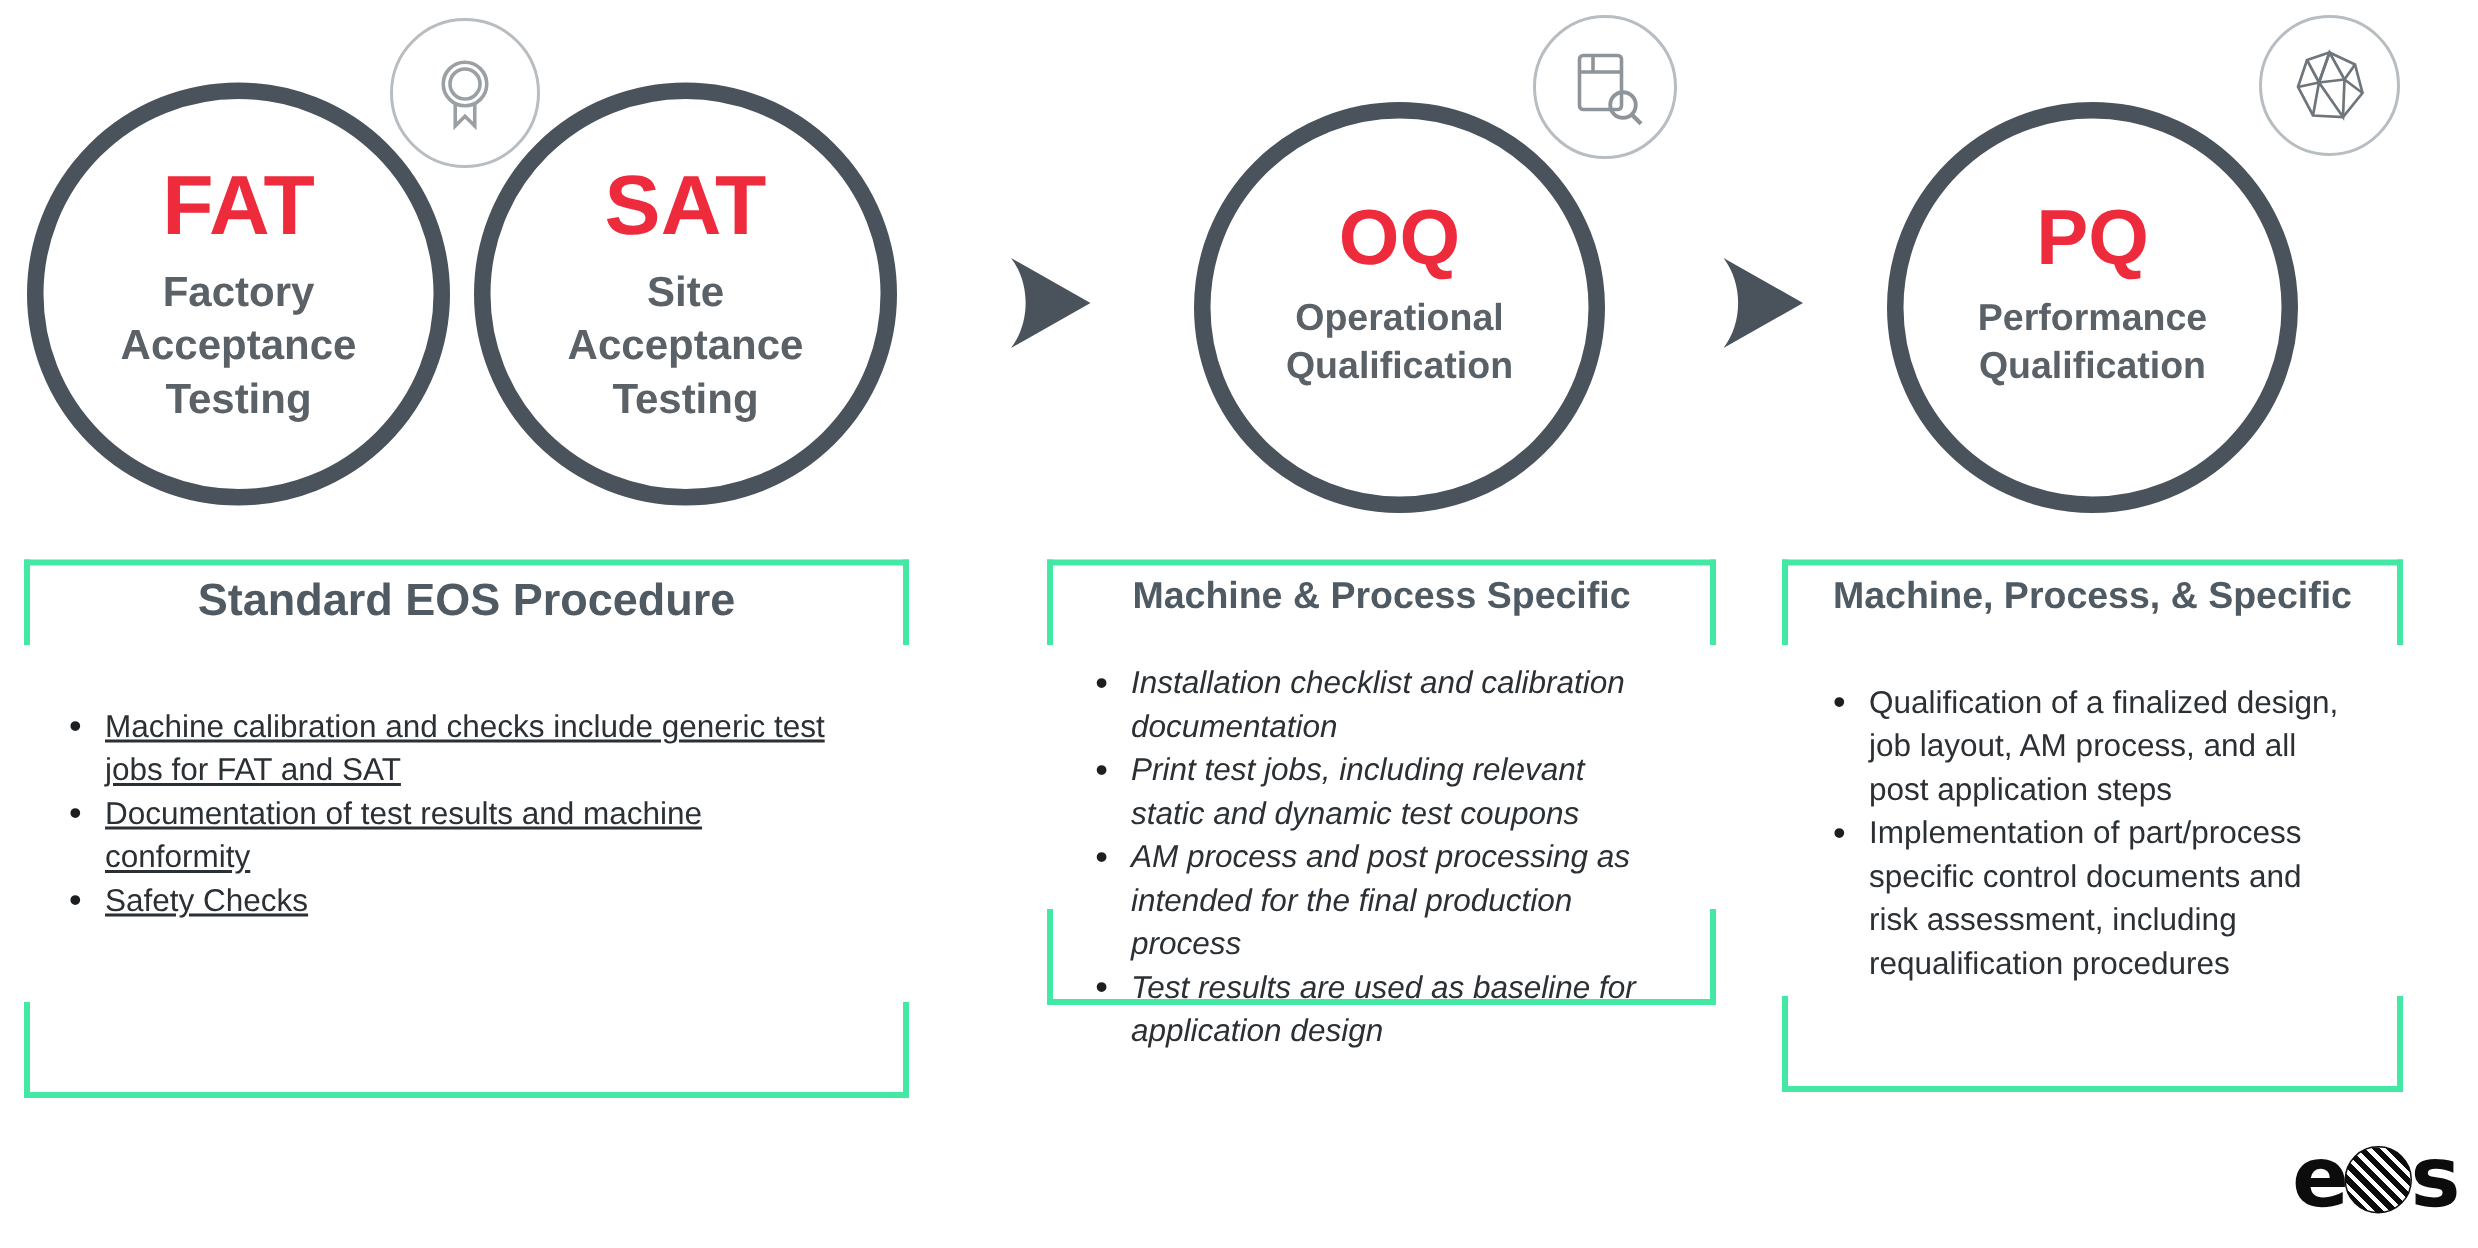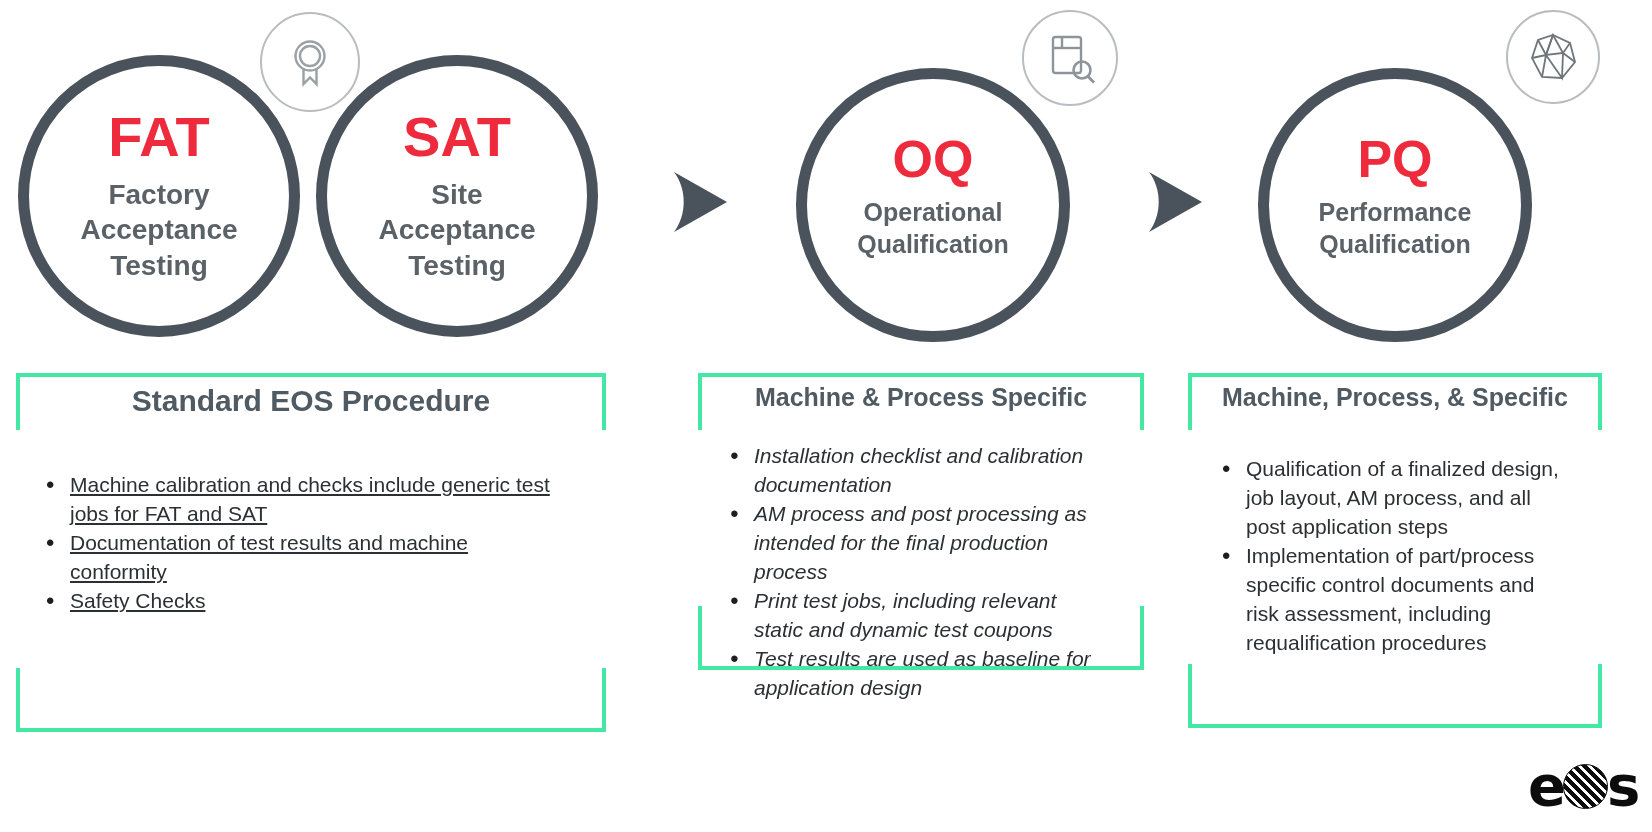--- a/index.html
+++ b/index.html
@@ -149,22 +149,22 @@
       <li>Safety Checks</li>
     </ul>
   </div>
 
   <div class="panel p2" style="left:698px;top:373px;width:446px;height:297px;">
     <div class="bracket-top"></div>
     <div class="bracket-bottom"></div>
     <h2>Machine &amp; Process Specific</h2>
     <ul>
       <li>Installation checklist and calibration documentation</li>
+      <li>Print test jobs, including relevant static and dynamic test coupons</li>
       <li>AM process and post processing as intended for the final production process</li>
-      <li>Print test jobs, including relevant static and dynamic test coupons</li>
       <li>Test results are used as baseline for application design</li>
     </ul>
   </div>
 
   <div class="panel p3" style="left:1188px;top:373px;width:414px;height:355px;">
     <div class="bracket-top"></div>
     <div class="bracket-bottom"></div>
     <h2>Machine, Process, &amp; Specific</h2>
     <ul>
       <li>Qualification of a finalized design, job layout, AM process, and all post application steps</li>

